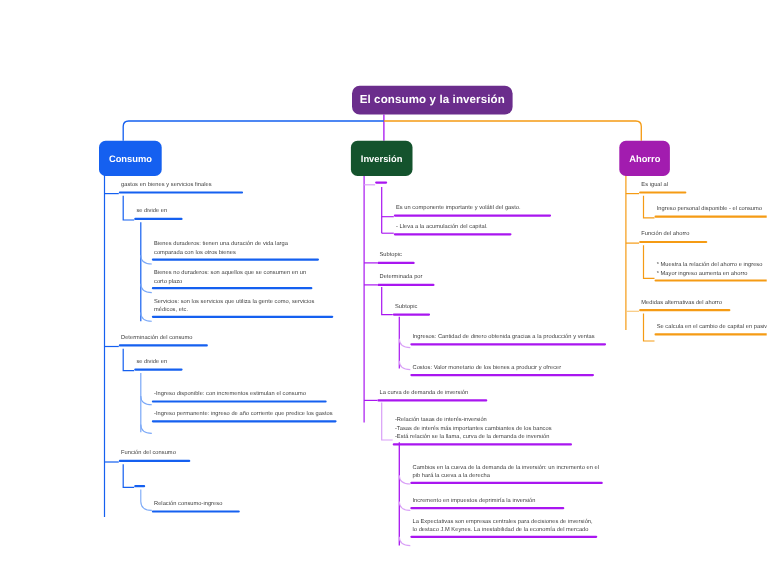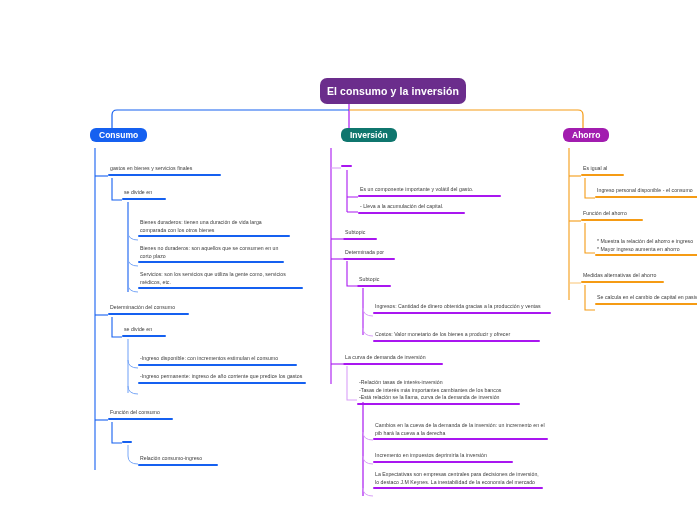--- a/index.html
+++ b/index.html
@@ -46,34 +46,34 @@
     display: flex;
     align-items: center;
     justify-content: center;
     letter-spacing: 0.1px;
     box-sizing: border-box;
     margin-left: 44px;
   }
   
   .pill {
     position: absolute;
-    height: 14px;
+    height: 32px;
     border-radius: 6px;
     color: #ffffff;
     font-size: 8.5px;
     font-weight: bold;
     display: flex;
     align-items: center;
     justify-content: center;
     padding: 0 9px;
     box-sizing: border-box;
     white-space: nowrap;
   }
   .pill.consumo   { left: 90px;  top: 128px; background: #1560f0; }
-  .pill.inversion { left: 341px; top: 128px; background: #0f766e; }
+  .pill.inversion { left: 319px; top: 128px; background: #14532d; }
   .pill.ahorro    { left: 563px; top: 128px; background: #a21caf; }
 
   
   .topic {
     position: absolute;
     box-sizing: border-box;
   }
   .topic .txt {
     font-size: 5.2px;
     line-height: 7.6px;

